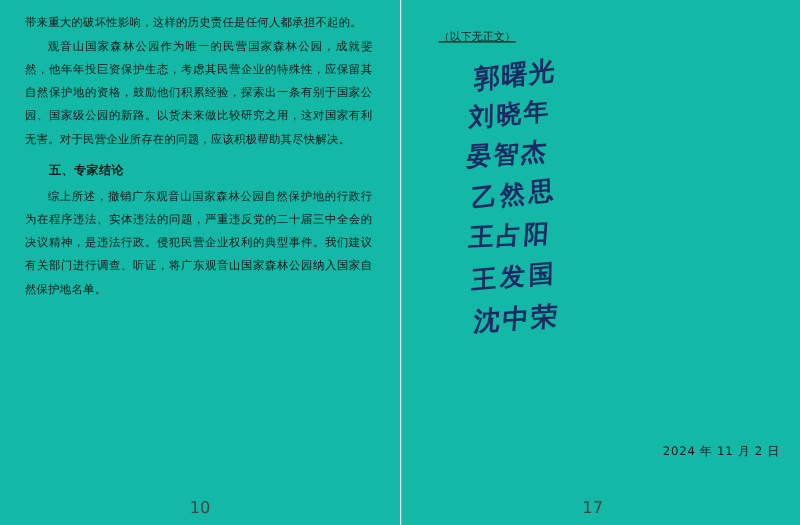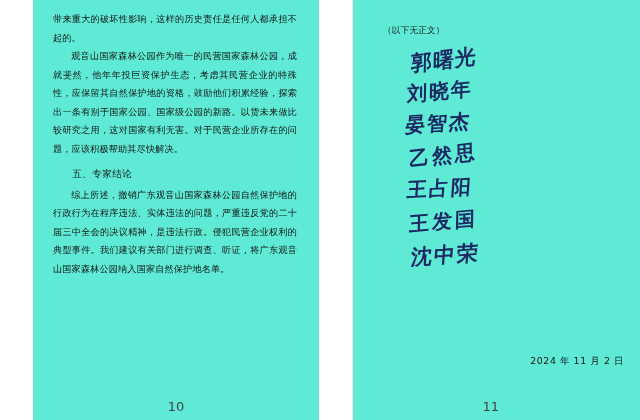--- a/index.html
+++ b/index.html
@@ -17,52 +17,52 @@
   .spread {
     position: relative;
     width: 640px;
     height: 420px;
     display: flex;
     box-sizing: border-box;
   }
   .page {
     position: relative;
     box-sizing: border-box;
-    background: #5eead4;
-    margin-left: 33px;
+    background: #14b8a6;
   }
   .page-left {
     width: 320px;
     height: 420px;
     padding: 10px 22px 0 20px;
   }
   .page-right {
     width: 320px;
     height: 420px;
     padding: 22px 26px 0 30px;
     border-left: 1px solid #e8e8e8;
+    text-decoration: underline;
   }
   .body-text {
     font-size: 9.1px;
     line-height: 18.5px;
     text-align: justify;
     text-justify: inter-ideograph;
     letter-spacing: 0.2px;
     color: #141414;
   }
   .para {
     margin: 0 0 0 0;
     text-indent: 2em;
   }
   .para.noindent {
     text-indent: 0;
   }
   .section-head {
     font-size: 9.6px;
-    font-weight: normal;
+    font-weight: bold;
     line-height: 18.5px;
     margin: 7px 0 2px 0;
     text-indent: 2em;
     letter-spacing: 0.4px;
   }
   .page-num {
     position: absolute;
     bottom: 6px;
     font-size: 13px;
     color: #444;
@@ -138,16 +138,16 @@
       <span class="sig a">郭曙光</span>
       <span class="sig b">刘晓年</span>
       <span class="sig c">晏智杰</span>
       <span class="sig d">乙然思</span>
       <span class="sig e">王占阳</span>
       <span class="sig f">王发国</span>
       <span class="sig g">沈中荣</span>
     </div>
 
     <div class="sig-date">2024 年 11 月 2 日</div>
-    <div class="page-num page-num-right">11</div>
+    <div class="page-num page-num-right">17</div>
   </div>
 
 </div>
 
 </body></html>

